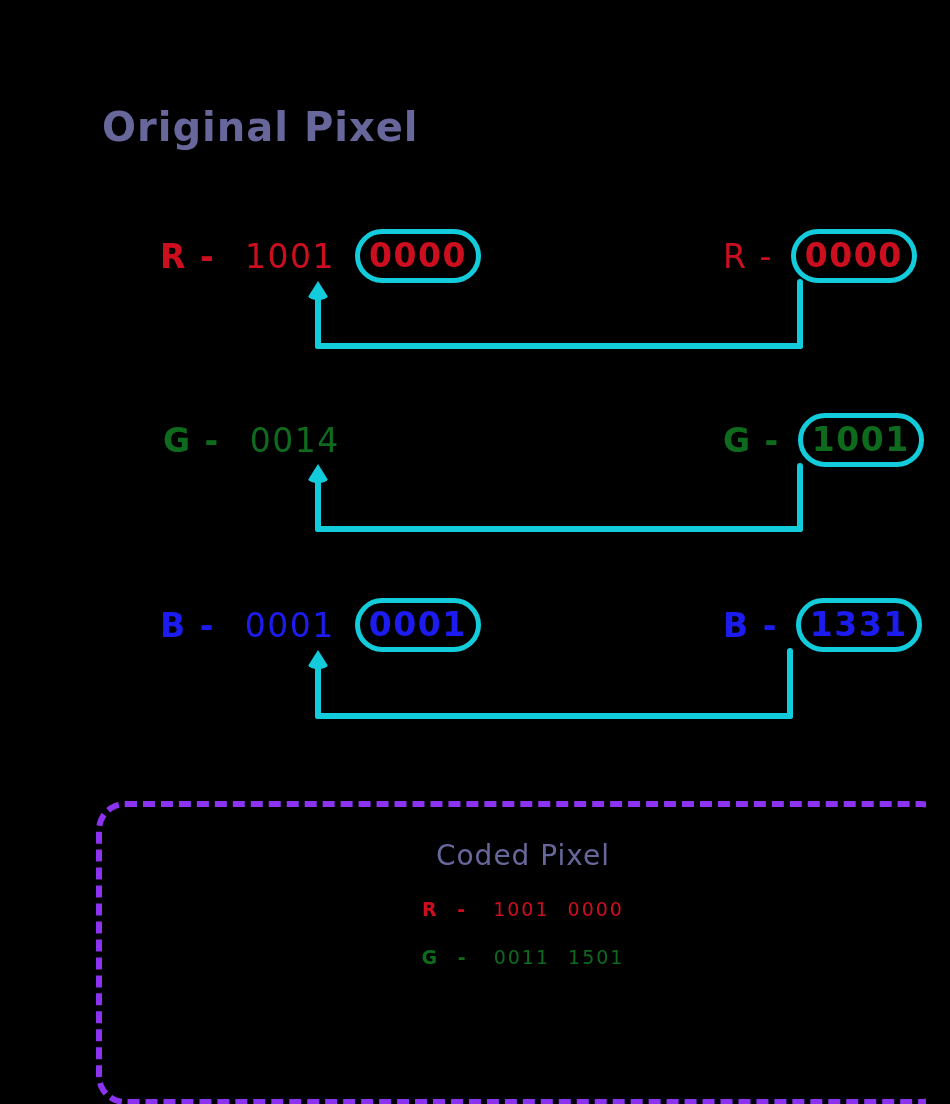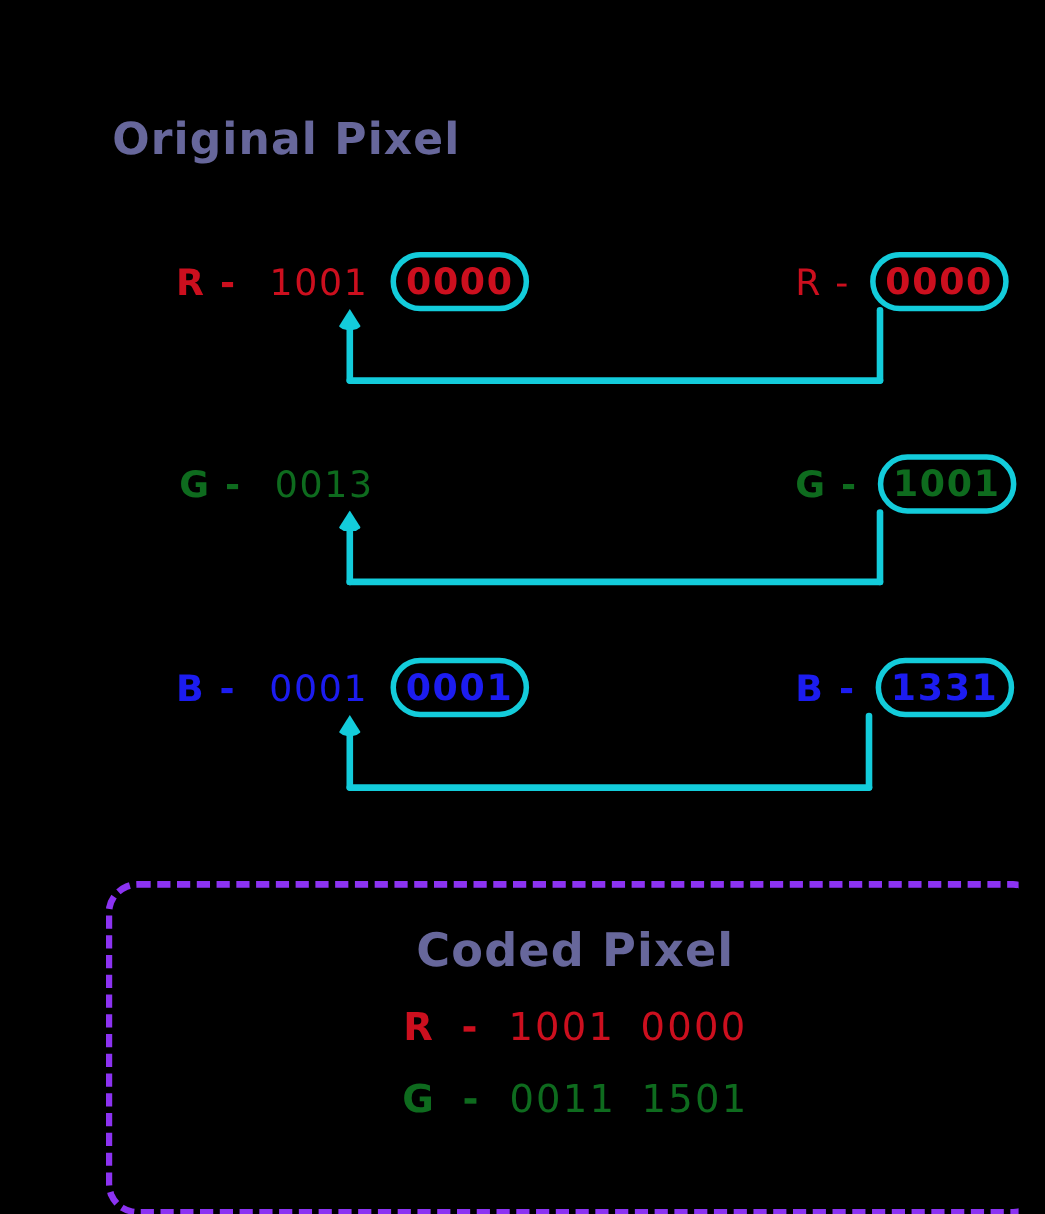--- a/index.html
+++ b/index.html
@@ -71,28 +71,28 @@
     position: absolute;
     left: 48px;
     top: 753px;
     width: 854px;
     height: 304px;
     border: 6px dashed var(--purple);
     text-align: center;
   }
   .coded-title {
     margin-top: 32px;
-    font-size: 42px;
-    font-weight: bold;
+    font-size: 28px;
+    font-weight: normal;
     color: var(--slate);
     letter-spacing: 1px;
   }
   .coded-line {
     margin-top: 26px;
-    font-size: 35px;
+    font-size: 19px;
     letter-spacing: 2px;
     word-spacing: 10px;
     white-space: nowrap;
   }
   .coded-line:first-of-type { margin-top: 30px; }
   .coded-line .lbl { font-weight: bold; margin-right: 14px; }
 </style>
 </head>
 <body>
 
@@ -112,21 +112,21 @@
     <span>0000</span>
   </div>
 
   <div class="conn" style="left:749px; top:231px; width:6px; height:70px;"></div>
   <div class="conn" style="left:267px; top:295px; width:488px; height:6px;"></div>
   <div class="conn" style="left:267px; top:248px; width:6px; height:53px;"></div>
   <div class="arrow-up" style="left:258px; top:233px;"></div>
 
   <div class="row-group c-green" style="left:103px; top:369px;">
     <span class="row-label">G -</span>
-    <span>0013</span>
+    <span>0014</span>
   </div>
 
   <div class="row-group right-group c-green" style="left:663px; top:369px;">
     <span class="row-label">G -</span>
     <span class="bit-box">1001</span>
     <span>1010</span>
   </div>
 
   <div class="conn" style="left:749px; top:415px; width:6px; height:69px;"></div>
   <div class="conn" style="left:267px; top:478px; width:488px; height:6px;"></div>

